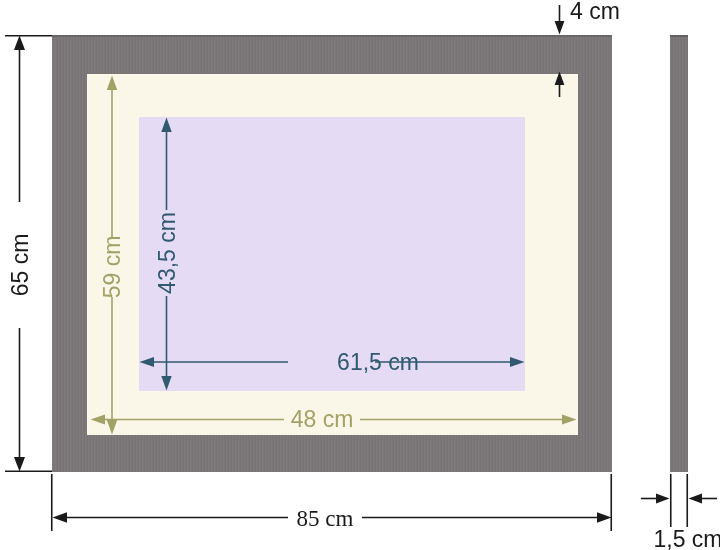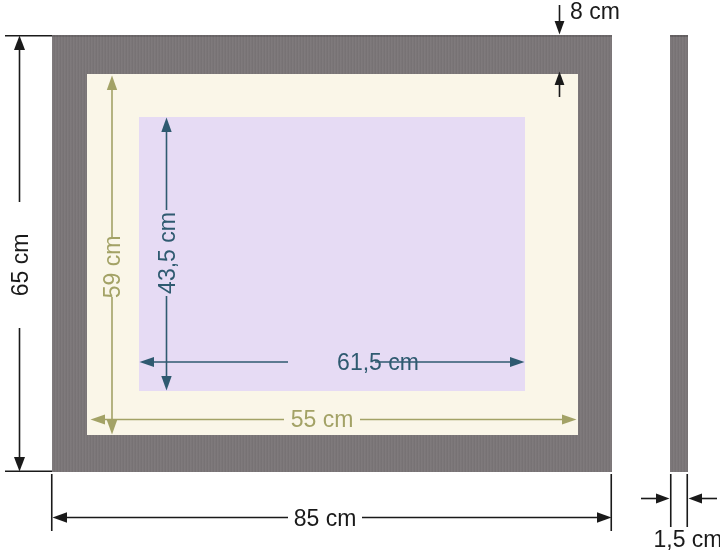--- a/index.html
+++ b/index.html
@@ -120,20 +120,20 @@
       <line class="ln c-black" x1="670.75" y1="474" x2="670.75" y2="527"></line>
       <line class="ln c-black" x1="687.25" y1="474" x2="687.25" y2="527"></line>
       <line class="ln c-black" x1="641" y1="498.5" x2="657" y2="498.5"></line>
       <polygon class="hd f-black" points="669.5,498.5 656,493.6 656,503.4"></polygon>
       <line class="ln c-black" x1="717" y1="498.5" x2="701" y2="498.5"></line>
       <polygon class="hd f-black" points="688.5,498.5 702,493.6 702,503.4"></polygon>
     </g>
   </svg>
 
   <div class="dim-label rot t-black" style="left:20px;top:265px;">65 cm</div>
-  <div class="dim-label t-black" style="left:325px;top:518px;">85 cm</div>
-  <div class="dim-label t-black" style="left:595px;top:11px;">8 cm</div>
+  <div class="dim-label t-black" style="left:325px;top:518px;font-family:Liberation Serif, serif;">85 cm</div>
+  <div class="dim-label t-black" style="left:595px;top:11px;">4 cm</div>
   <div class="dim-label rot t-olive" style="left:112px;top:267px;">59 cm</div>
-  <div class="dim-label t-olive" style="left:322px;top:419px;">55 cm</div>
+  <div class="dim-label t-olive" style="left:322px;top:419px;">48 cm</div>
   <div class="dim-label rot t-teal" style="left:167px;top:253px;">43,5 cm</div>
   <div class="dim-label t-teal" style="left:331px;top:362px;margin-left:47px;">61,5 cm</div>
   <div class="dim-label t-black" style="left:688px;top:539px;">1,5 cm</div>
 </div>
 
 </body></html>

